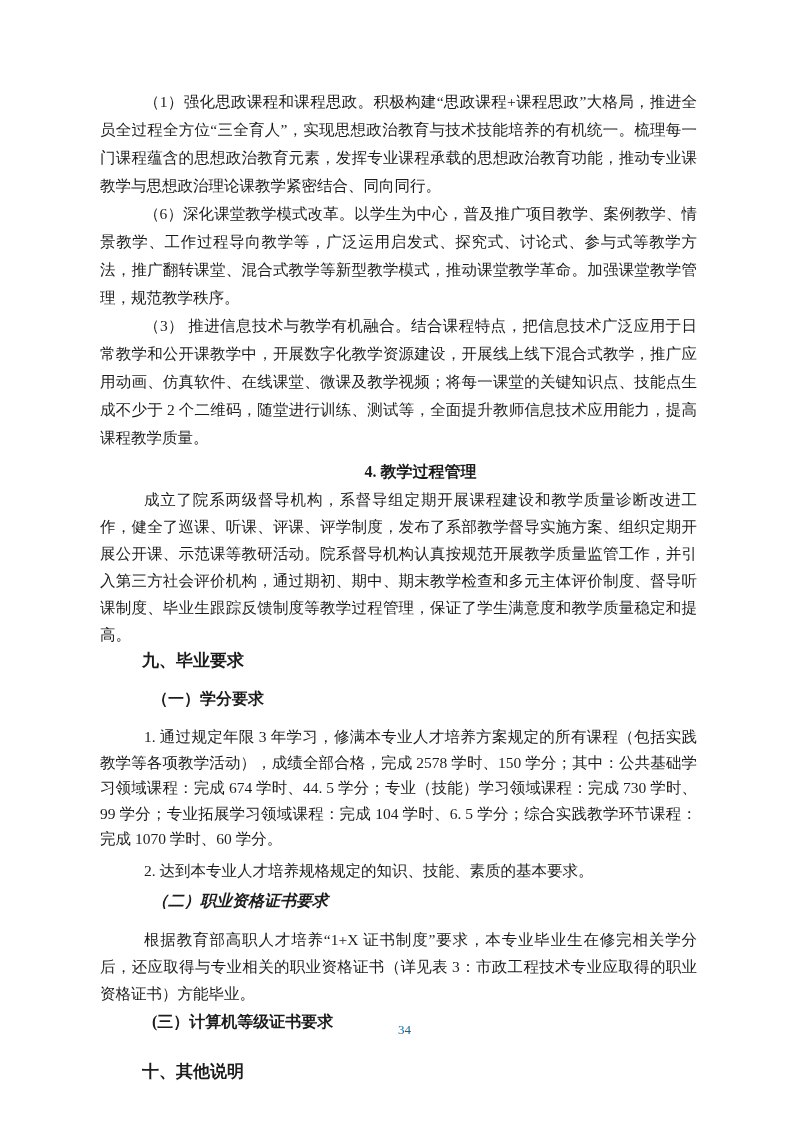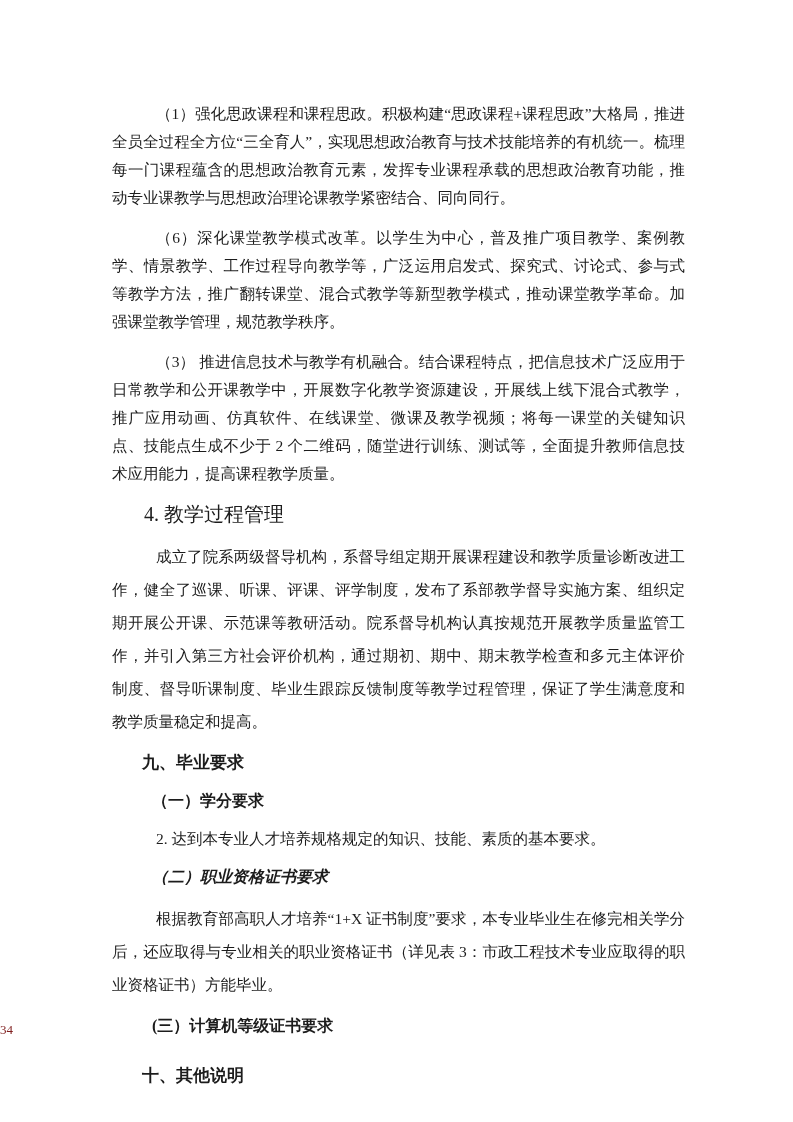--- a/index.html
+++ b/index.html
@@ -16,35 +16,36 @@
     font-family: "Liberation Serif", "DejaVu Serif", serif;
     color: #1c1c1c;
   }
   .content {
     position: absolute;
     left: 100px;
     top: 88px;
     width: 597px;
   }
   .para {
-    margin: 12px;
+    margin: 0;
     font-size: 15.5px;
     line-height: 28px;
     text-align: justify;
     text-indent: 44px;
   }
-  .para.lh27 { line-height: 33px; }
+  .para.lh27 { line-height: 27px; }
   .para.lh26 { line-height: 26px; }
   .para.lh255 { line-height: 25.5px; }
   .h-sub {
     margin: 6px 0 0 0;
     padding-left: 44px;
-    font-size: 20px;
-    font-weight: normal;
+    font-size: 16px;
+    font-weight: bold;
     line-height: 28px;
+    text-align: center;
   }
   .h1 {
     margin: 0;
     padding-left: 42px;
     font-size: 17px;
     font-weight: bold;
     line-height: 26px;
   }
   .h1.gap-top { margin-top: 24px; }
   .h2 {
@@ -55,23 +56,25 @@
     line-height: 26px;
   }
   .mt2 { margin-top: 2px; }
   .mt4 { margin-top: 4px; font-style: italic; }
   .mt6 { margin-top: 6px; }
   .page-number {
     position: absolute;
     left: 0;
     right: 0;
     top: 1022px;
+    text-align: center;
     font-size: 13px;
     line-height: 16px;
-    color: #7f1d1d;
+    color: #0369a1;
+    padding-left: 16px;
   }
 </style>
 </head>
 <body>
 
 <div class="page">
   <div class="content">
 
     <p class="para">（1）强化思政课程和课程思政。积极构建“思政课程+课程思政”大格局，推进全员全过程全方位“三全育人”，实现思想政治教育与技术技能培养的有机统一。梳理每一门课程蕴含的思想政治教育元素，发挥专业课程承载的思想政治教育功能，推动专业课教学与思想政治理论课教学紧密结合、同向同行。</p>
 
@@ -80,20 +83,21 @@
     <p class="para">（3） 推进信息技术与教学有机融合。结合课程特点，把信息技术广泛应用于日常教学和公开课教学中，开展数字化教学资源建设，开展线上线下混合式教学，推广应用动画、仿真软件、在线课堂、微课及教学视频；将每一课堂的关键知识点、技能点生成不少于 2 个二维码，随堂进行训练、测试等，全面提升教师信息技术应用能力，提高课程教学质量。</p>
 
     <p class="h-sub">4. 教学过程管理</p>
 
     <p class="para lh27">成立了院系两级督导机构，系督导组定期开展课程建设和教学质量诊断改进工作，健全了巡课、听课、评课、评学制度，发布了系部教学督导实施方案、组织定期开展公开课、示范课等教研活动。院系督导机构认真按规范开展教学质量监管工作，并引入第三方社会评价机构，通过期初、期中、期末教学检查和多元主体评价制度、督导听课制度、毕业生跟踪反馈制度等教学过程管理，保证了学生满意度和教学质量稳定和提高。</p>
 
     <p class="h1">九、毕业要求</p>
 
     <p class="h2">（一）学分要求</p>
 
+    <p class="para lh255">1. 通过规定年限 3 年学习，修满本专业人才培养方案规定的所有课程（包括实践教学等各项教学活动），成绩全部合格，完成 2578 学时、150 学分；其中：公共基础学习领域课程：完成 674 学时、44. 5 学分；专业（技能）学习领域课程：完成 730 学时、99 学分；专业拓展学习领域课程：完成 104 学时、6. 5 学分；综合实践教学环节课程：完成 1070 学时、60 学分。</p>
 
     <p class="para lh26 mt6">2. 达到本专业人才培养规格规定的知识、技能、素质的基本要求。</p>
 
     <p class="h2 mt4">（二）职业资格证书要求</p>
 
     <p class="para lh27">根据教育部高职人才培养“1+X 证书制度”要求，本专业毕业生在修完相关学分后，还应取得与专业相关的职业资格证书（详见表 3：市政工程技术专业应取得的职业资格证书）方能毕业。</p>
 
     <p class="h2 mt2">(三）计算机等级证书要求</p>
 
 

